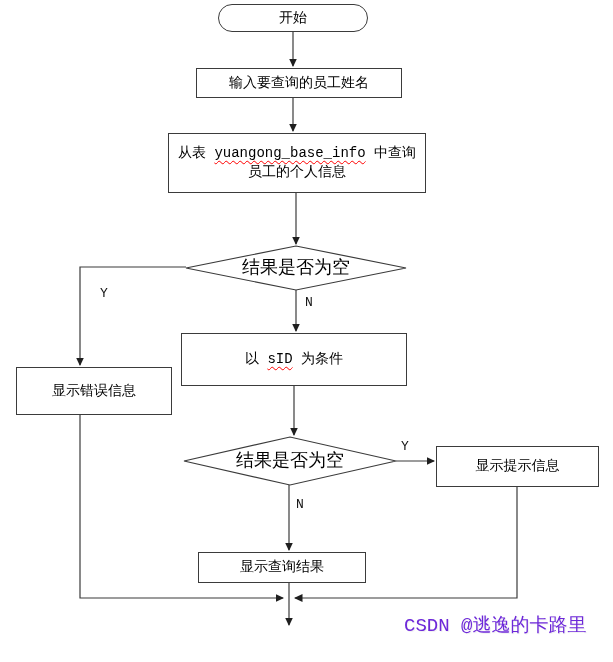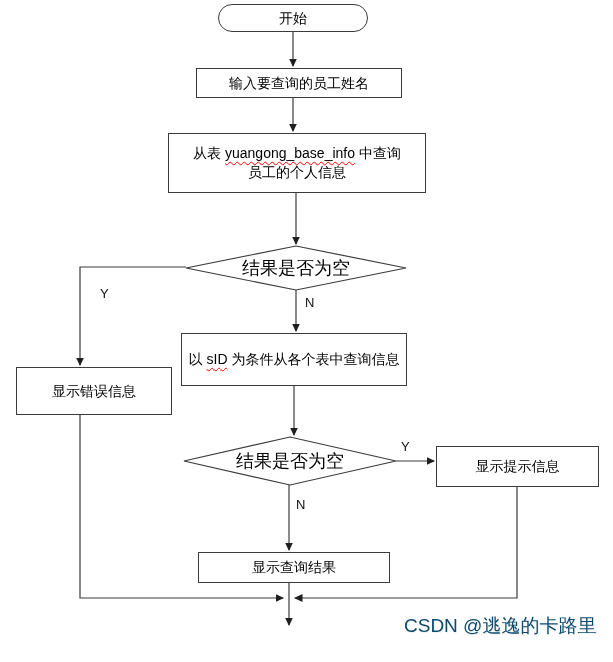--- a/index.html
+++ b/index.html
@@ -1,20 +1,20 @@
 <!DOCTYPE html>
 <html><head>
 <meta charset="utf-8">
 <style>
   html,body{margin:0;padding:0;background:#ffffff;}
   .canvas{
     position:relative;
     width:613px;height:662px;
     background:#ffffff;
-    font-family:Liberation Sans, sans-serif;
+    font-family:Liberation Mono, monospace;
     color:#000000;
     overflow:hidden;
   }
   .wires{position:absolute;left:0;top:0;width:613px;height:662px;}
   .node{
     position:absolute;
     box-sizing:border-box;
     display:flex;align-items:center;justify-content:center;
     text-align:center;
     background:#ffffff;
@@ -39,21 +39,21 @@
     text-decoration-line:underline;
     text-decoration-style:wavy;
     text-decoration-color:#ff0000;
     text-decoration-thickness:1px;
     text-underline-offset:3px;
   }
   .watermark{
     position:absolute;
     left:404px;top:615px;
     font-size:19px;line-height:22px;
-    color:#0c4a6e;
+    color:#6d28d9;
     text-shadow:1px 1px 0 #f2f2f2;
     white-space:nowrap;
   }
 </style>
 </head>
 <body>
 
 <div class="canvas">
 
   <svg class="wires" width="613" height="662" viewBox="0 0 613 662" xmlns="http://www.w3.org/2000/svg">
@@ -105,36 +105,35 @@
   </div>
 
   <div class="dlabel" style="left:196px;top:260px;width:200px;">
     <span>结果是否为空</span>
   </div>
 
   <div class="node" style="left:181px;top:333px;width:226px;height:53px;flex-direction:row;">
     <span>
       <span>以 </span><span class="wavy">sID</span><span> 为条件</span>
     </span>
-    <span>从各个表中查询信息</span>
   </div>
 
   <div class="node" style="left:16px;top:367px;width:156px;height:48px;">
     <span>显示错误信息</span>
   </div>
 
   <div class="dlabel" style="left:190px;top:453px;width:200px;">
     <span>结果是否为空</span>
   </div>
 
   <div class="node" style="left:436px;top:446px;width:163px;height:41px;">
     <span>显示提示信息</span>
   </div>
 
-  <div class="node" style="left:198px;top:552px;width:192px;height:31px;">
+  <div class="node" style="left:198px;top:552px;width:168px;height:31px;">
     <span>显示查询结果</span>
   </div>
 
 
   <div class="label" style="left:100px;top:287px;">Y</div>
   <div class="label" style="left:305px;top:296px;">N</div>
   <div class="label" style="left:401px;top:440px;">Y</div>
   <div class="label" style="left:296px;top:498px;">N</div>
 
   <div class="watermark">CSDN @逃逸的卡路里</div>

